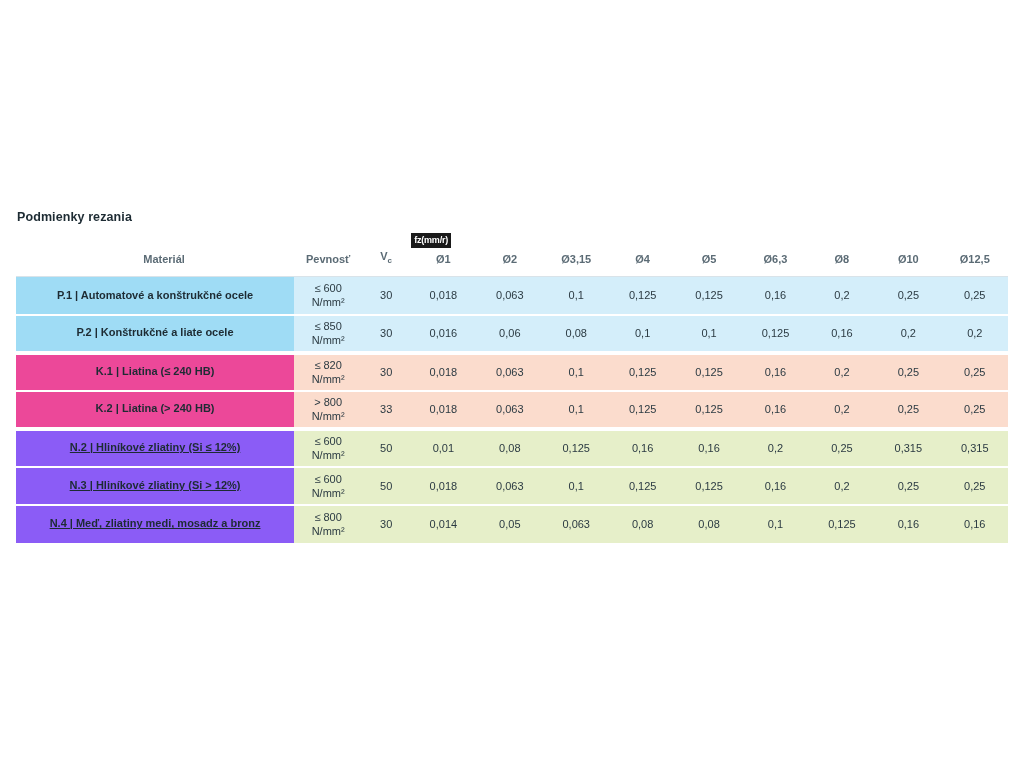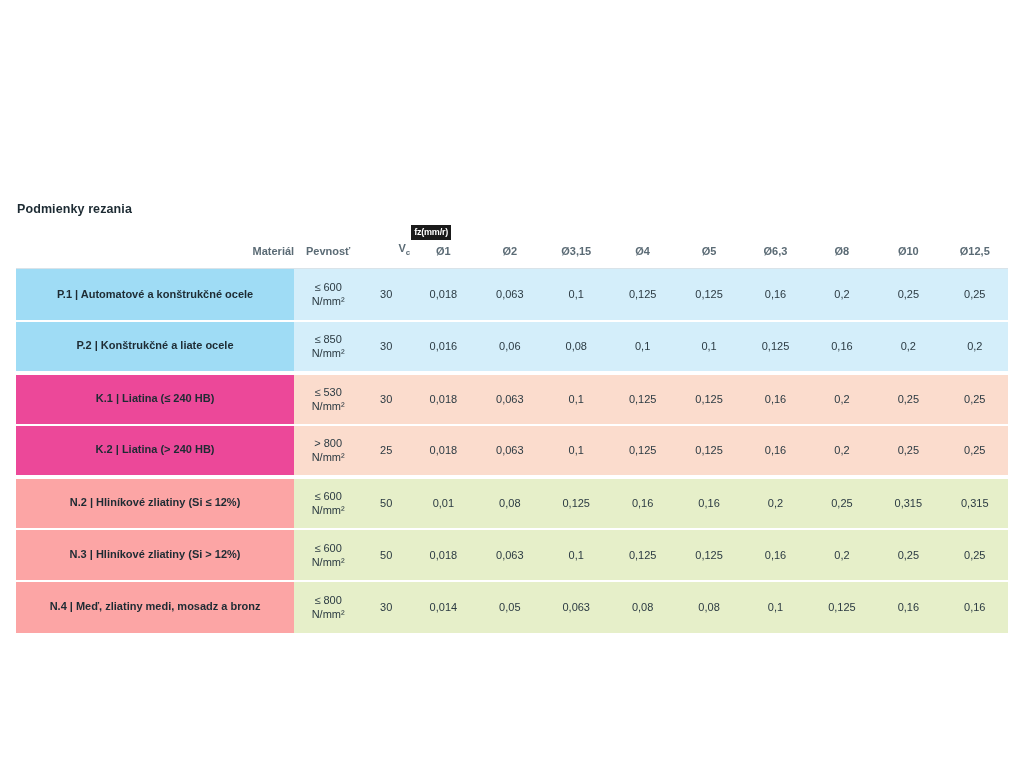--- a/index.html
+++ b/index.html
@@ -27,21 +27,21 @@
     left: 16px;
     top: 198px;
     width: 992px;
   }
 
   .section-title {
     font-size: 12.5px;
     font-weight: bold;
     color: #1d2b33;
     letter-spacing: 0.1px;
-    margin: 4px 0 26px 0;
+    margin: 12px 0 26px 0;
     padding-left: 1px;
   }
 
   
   .tbl {
     width: 992px;
     border-collapse: collapse;
     table-layout: fixed;
   }
 
@@ -55,46 +55,46 @@
     font-weight: bold;
     color: #5b6b75;
     text-align: center;
     padding: 0 0 11px 0;
     vertical-align: bottom;
     border-bottom: 1.5px solid #d9e3e9;
     position: relative;
     background: #ffffff;
   }
   .tbl thead th.th-mat {
-    text-align: right;
+    text-align: center;
     padding-left: 18px;
   }
   .tbl thead th.th-pev { }
-  .tbl thead th.th-vc  { text-align: right; }
+  .tbl thead th.th-vc  { text-align: center; }
   .tbl thead th.th-d   { text-align: center; }
 
   .sub { font-size: 8px; vertical-align: sub; font-weight: bold; }
 
   
   .fz-badge {
     position: absolute;
     left: 1px;
     top: -17px;
     background: #1a1a1a;
     color: #ffffff;
     font-size: 9px;
     font-weight: bold;
     line-height: 1;
     padding: 3px 3px 3px 3px;
     white-space: nowrap;
     letter-spacing: -0.2px;
   }
 
   
-  .tbl tbody tr { height: 52px; margin-left: 34px; }
+  .tbl tbody tr { height: 38px; margin-left: 34px; }
 
   .tbl tbody td {
     font-size: 11px;
     text-align: center;
     padding: 0;
     vertical-align: middle;
     border-bottom: 2.5px solid #ffffff;
   }
   .tbl tbody tr:last-child td { border-bottom: none; }
 
@@ -117,21 +117,21 @@
   td.vc  { font-size: 11px; color: #2b3a42; }
   td.val { font-size: 11px; color: #2b3a42; }
 
   
   .g-P td.mat { background: #9fdcf5; }
   .g-P td:not(.mat) { background: #d4eefa; }
 
   .g-K td.mat { background: #ec4899; }
   .g-K td:not(.mat) { background: #fbdccd; }
 
-  .g-N td.mat { background: #fca5a5; }
+  .g-N td.mat { background: #8b5cf6; text-decoration: underline; }
   .g-N td:not(.mat) { background: #e6efc9; }
 
   
   tr.group-end td { border-bottom: 4px solid #ffffff; }
 </style>
 </head>
 <body>
 
 <div class="page">
 
@@ -204,38 +204,38 @@
             <td class="val">0,08</td>
             <td class="val">0,1</td>
             <td class="val">0,1</td>
             <td class="val">0,125</td>
             <td class="val">0,16</td>
             <td class="val">0,2</td>
             <td class="val">0,2</td>
           </tr>
           <tr class="g-K">
             <td class="mat">K.1 | Liatina (≤ 240 HB)</td>
-            <td class="pev">≤ 530
+            <td class="pev">≤ 820
 N/mm²</td>
             <td class="vc">30</td>
             <td class="val">0,018</td>
             <td class="val">0,063</td>
             <td class="val">0,1</td>
             <td class="val">0,125</td>
             <td class="val">0,125</td>
             <td class="val">0,16</td>
             <td class="val">0,2</td>
             <td class="val">0,25</td>
             <td class="val">0,25</td>
           </tr>
           <tr class="g-K group-end">
             <td class="mat">K.2 | Liatina (&gt; 240 HB)</td>
             <td class="pev">&gt; 800
 N/mm²</td>
-            <td class="vc">25</td>
+            <td class="vc">33</td>
             <td class="val">0,018</td>
             <td class="val">0,063</td>
             <td class="val">0,1</td>
             <td class="val">0,125</td>
             <td class="val">0,125</td>
             <td class="val">0,16</td>
             <td class="val">0,2</td>
             <td class="val">0,25</td>
             <td class="val">0,25</td>
           </tr>

